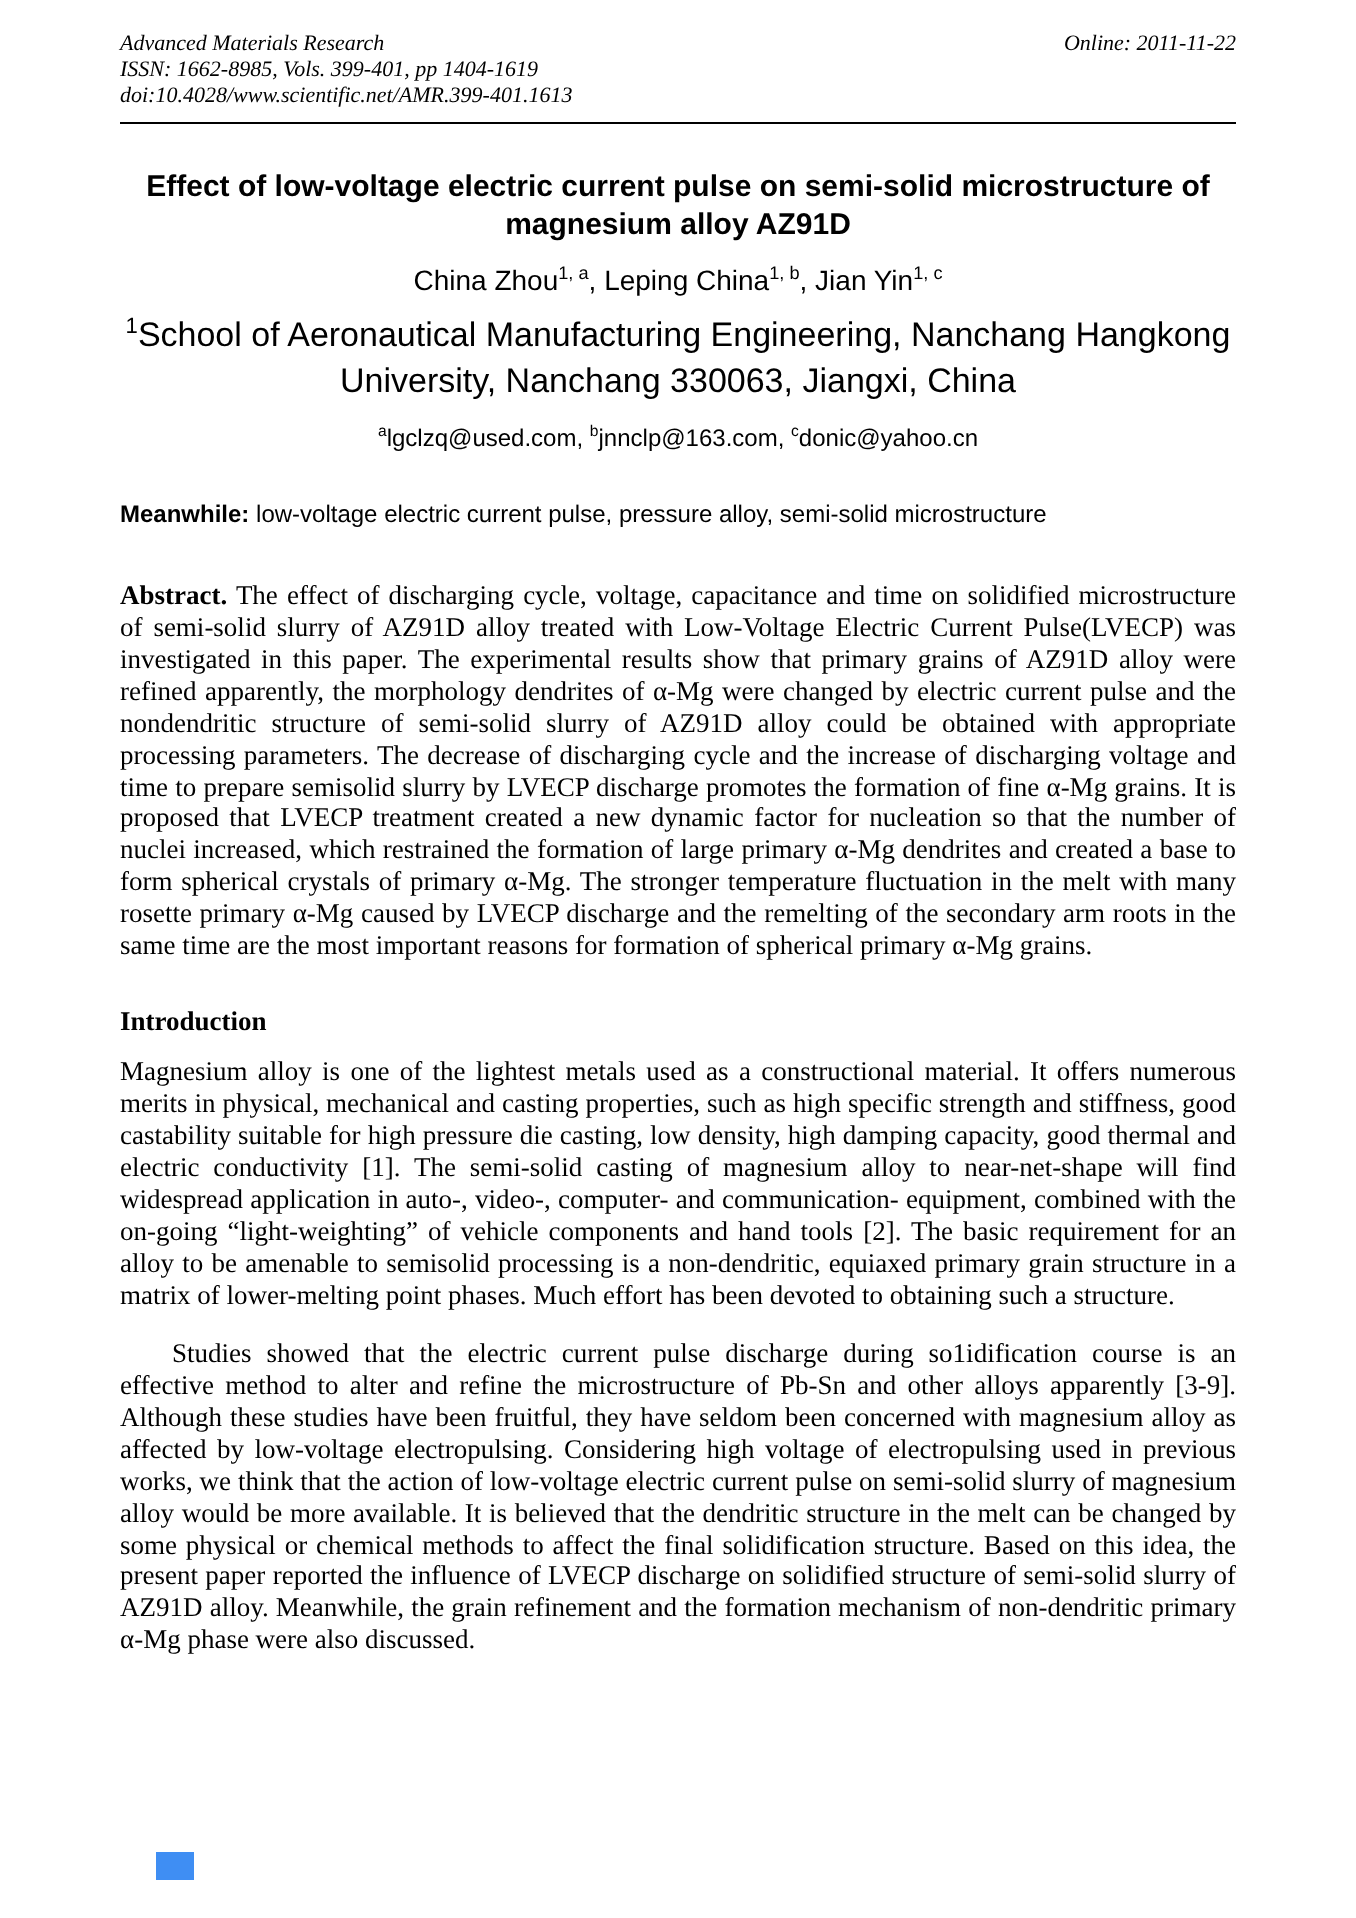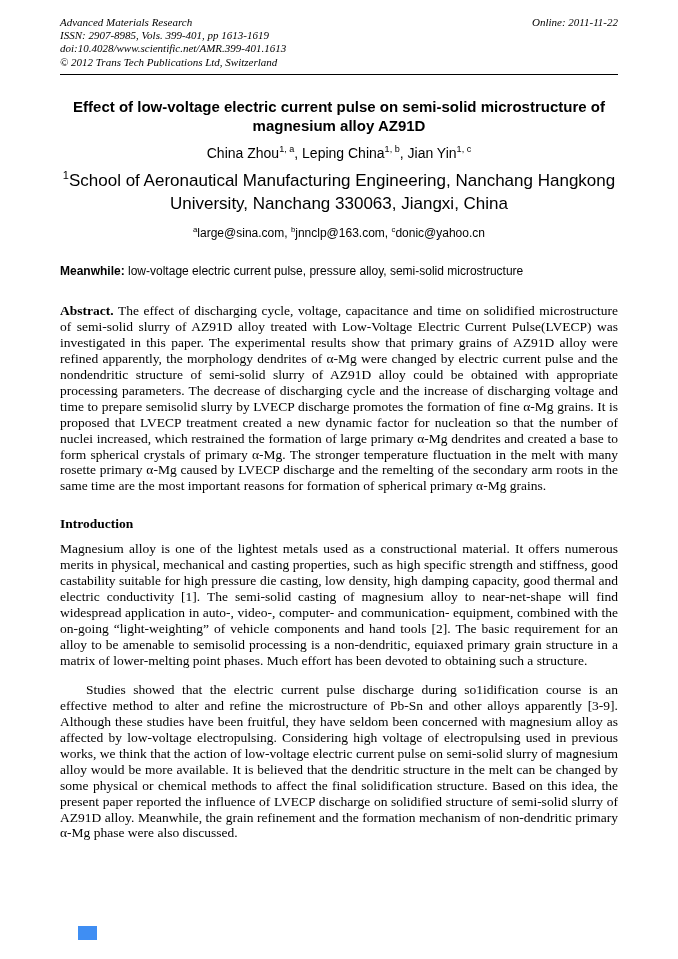--- a/index.html
+++ b/index.html
@@ -99,36 +99,35 @@
   }
 </style>
 </head>
 <body>
 
 <div class="page">
 
   <div class="hdr">
     <div class="hdr-left">
       <div>Advanced Materials Research</div>
-      <div>ISSN: 2907-8985, Vols. 399-401, pp 1613-1619</div>
+      <div>ISSN: 1662-8985, Vols. 399-401, pp 1404-1619</div>
       <div>doi:10.4028/www.scientific.net/AMR.399-401.1613</div>
-      <div>© 2012 Trans Tech Publications Ltd, Switzerland</div>
     </div>
     <div class="hdr-right">Online: 2011-11-22</div>
   </div>
 
   <hr class="hdr-rule">
 
   <div class="title">Effect of low-voltage electric current pulse on semi-solid microstructure of magnesium alloy AZ91D</div>
 
   <div class="authors"><span>China Zhou</span><sup>1, a</sup><span>, </span><span>Leping China</span><sup>1, b</sup><span>, </span><span>Jian Yin</span><sup>1, c</sup></div>
 
   <div class="affil"><sup>1</sup><span>School of Aeronautical Manufacturing Engineering, Nanchang Hangkong University, Nanchang 330063, Jiangxi, China</span></div>
 
-  <div class="emails"><sup>a</sup><span>large@sina.com,</span>
+  <div class="emails"><sup>a</sup><span>lgclzq@used.com,</span>
     <sup>b</sup><span>jnnclp@163.com,</span>
     <sup>c</sup><span>donic@yahoo.cn</span></div>
 
   <div class="keywords">
     <b>Meanwhile:</b>
     <span>low-voltage electric current pulse, pressure alloy, semi-solid microstructure</span>
   </div>
 
   <p class="body-text abstract">
     <b>Abstract.</b>

